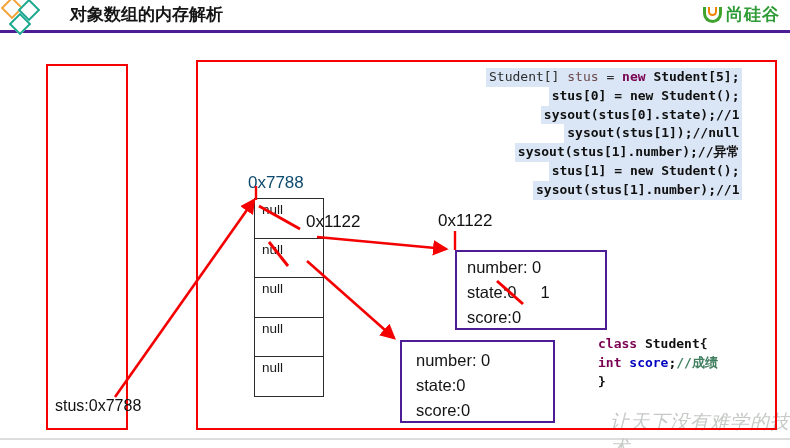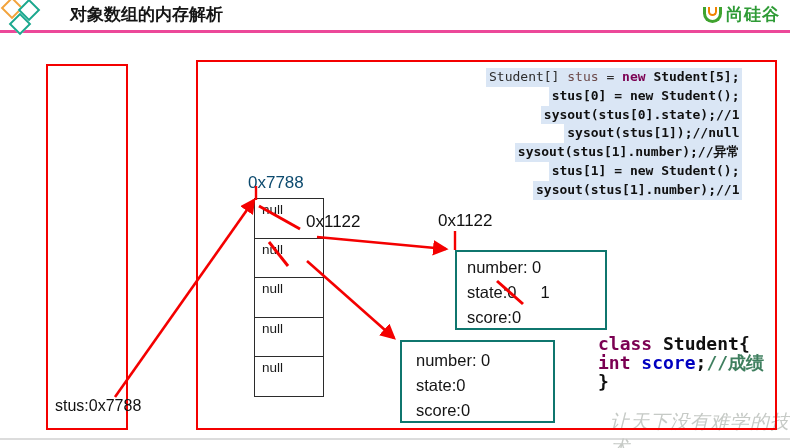--- a/index.html
+++ b/index.html
@@ -1,20 +1,20 @@
 <!DOCTYPE html>
 <html><head>
 <meta charset="utf-8">
 <style>
   html,body{margin:0;padding:0;background:#fff;}
   .slide{position:relative;width:790px;height:448px;background:#fff;overflow:hidden;
          font-family:"Liberation Sans",sans-serif;color:#111;}
 
   
-  .header{position:absolute;left:0;top:0;width:790px;height:30px;border-bottom:3px solid #ec4899;z-index:3;}
+  .header{position:absolute;left:0;top:0;width:790px;height:30px;border-bottom:3px solid #4c1d95;z-index:3;}
   .diamonds{position:absolute;left:2px;top:0;width:46px;height:40px;z-index:4;}
   .diamond{position:absolute;width:12px;height:12px;background:#fff;transform:rotate(45deg);}
   .d-orange{border:2.5px solid #f2a33c;left:2px;top:0px;z-index:1;}
   .d-teal-a{border:2.5px solid #1ba88e;left:19px;top:2px;z-index:2;}
   .d-teal-b{border:2.5px solid #1ba88e;left:10px;top:16px;z-index:2;}
   .page-title{position:absolute;left:70px;top:0;height:30px;line-height:30px;
               font-size:17px;font-weight:700;color:#151515;}
   .brand{position:absolute;right:10px;top:3px;display:flex;align-items:center;gap:4px;}
   .u-icon{display:inline-flex;justify-content:center;align-items:flex-start;
           width:13px;height:13px;border:3px solid #3fa32e;border-top:none;
@@ -51,30 +51,30 @@
   .array-addr{position:absolute;left:50px;top:111px;font-size:17px;color:#0c4a6e;}
   .array{position:absolute;left:56px;top:136px;width:70px;}
   .cell{box-sizing:border-box;width:70px;height:41px;border:1.5px solid #2b2b2b;
         margin-top:-1.5px;background:#fff;padding:3px 0 0 7px;font-size:13.5px;color:#1a1a1a;}
   .cell:first-child{margin-top:0;}
 
   .ref-old{position:absolute;left:108px;top:150px;font-size:17px;color:#111;}
   .ref-new{position:absolute;left:240px;top:149px;font-size:17px;color:#111;}
 
   
-  .obj{position:absolute;border:2px solid #0f766e;box-sizing:border-box;background:transparent;
+  .obj{position:absolute;border:2px solid #4c1d95;box-sizing:border-box;background:transparent;
        font-size:16.5px;color:#141414;line-height:25px;}
   .obj1{left:257px;top:188px;width:152px;height:80px;padding:3px 0 0 10px;}
   .obj2{left:202px;top:278px;width:155px;height:83px;padding:6px 0 0 14px;}
   .new-val{margin-left:24px;}
 
   
   .class-code{position:absolute;left:400px;top:272px;display:flex;flex-direction:column;align-items:flex-start;}
   .class-line{display:inline-block;white-space:pre;font-family:"DejaVu Sans Mono",monospace;
-              font-size:18px;line-height:19px;}
+              font-size:13px;line-height:19px;}
 
   
   .arrows{position:absolute;left:0;top:0;width:790px;height:448px;z-index:5;pointer-events:none;}
 
   
   .bottom-line{position:absolute;left:0;top:438px;width:790px;height:2px;background:#dcdcdc;}
 </style>
 </head>
 <body>
 

